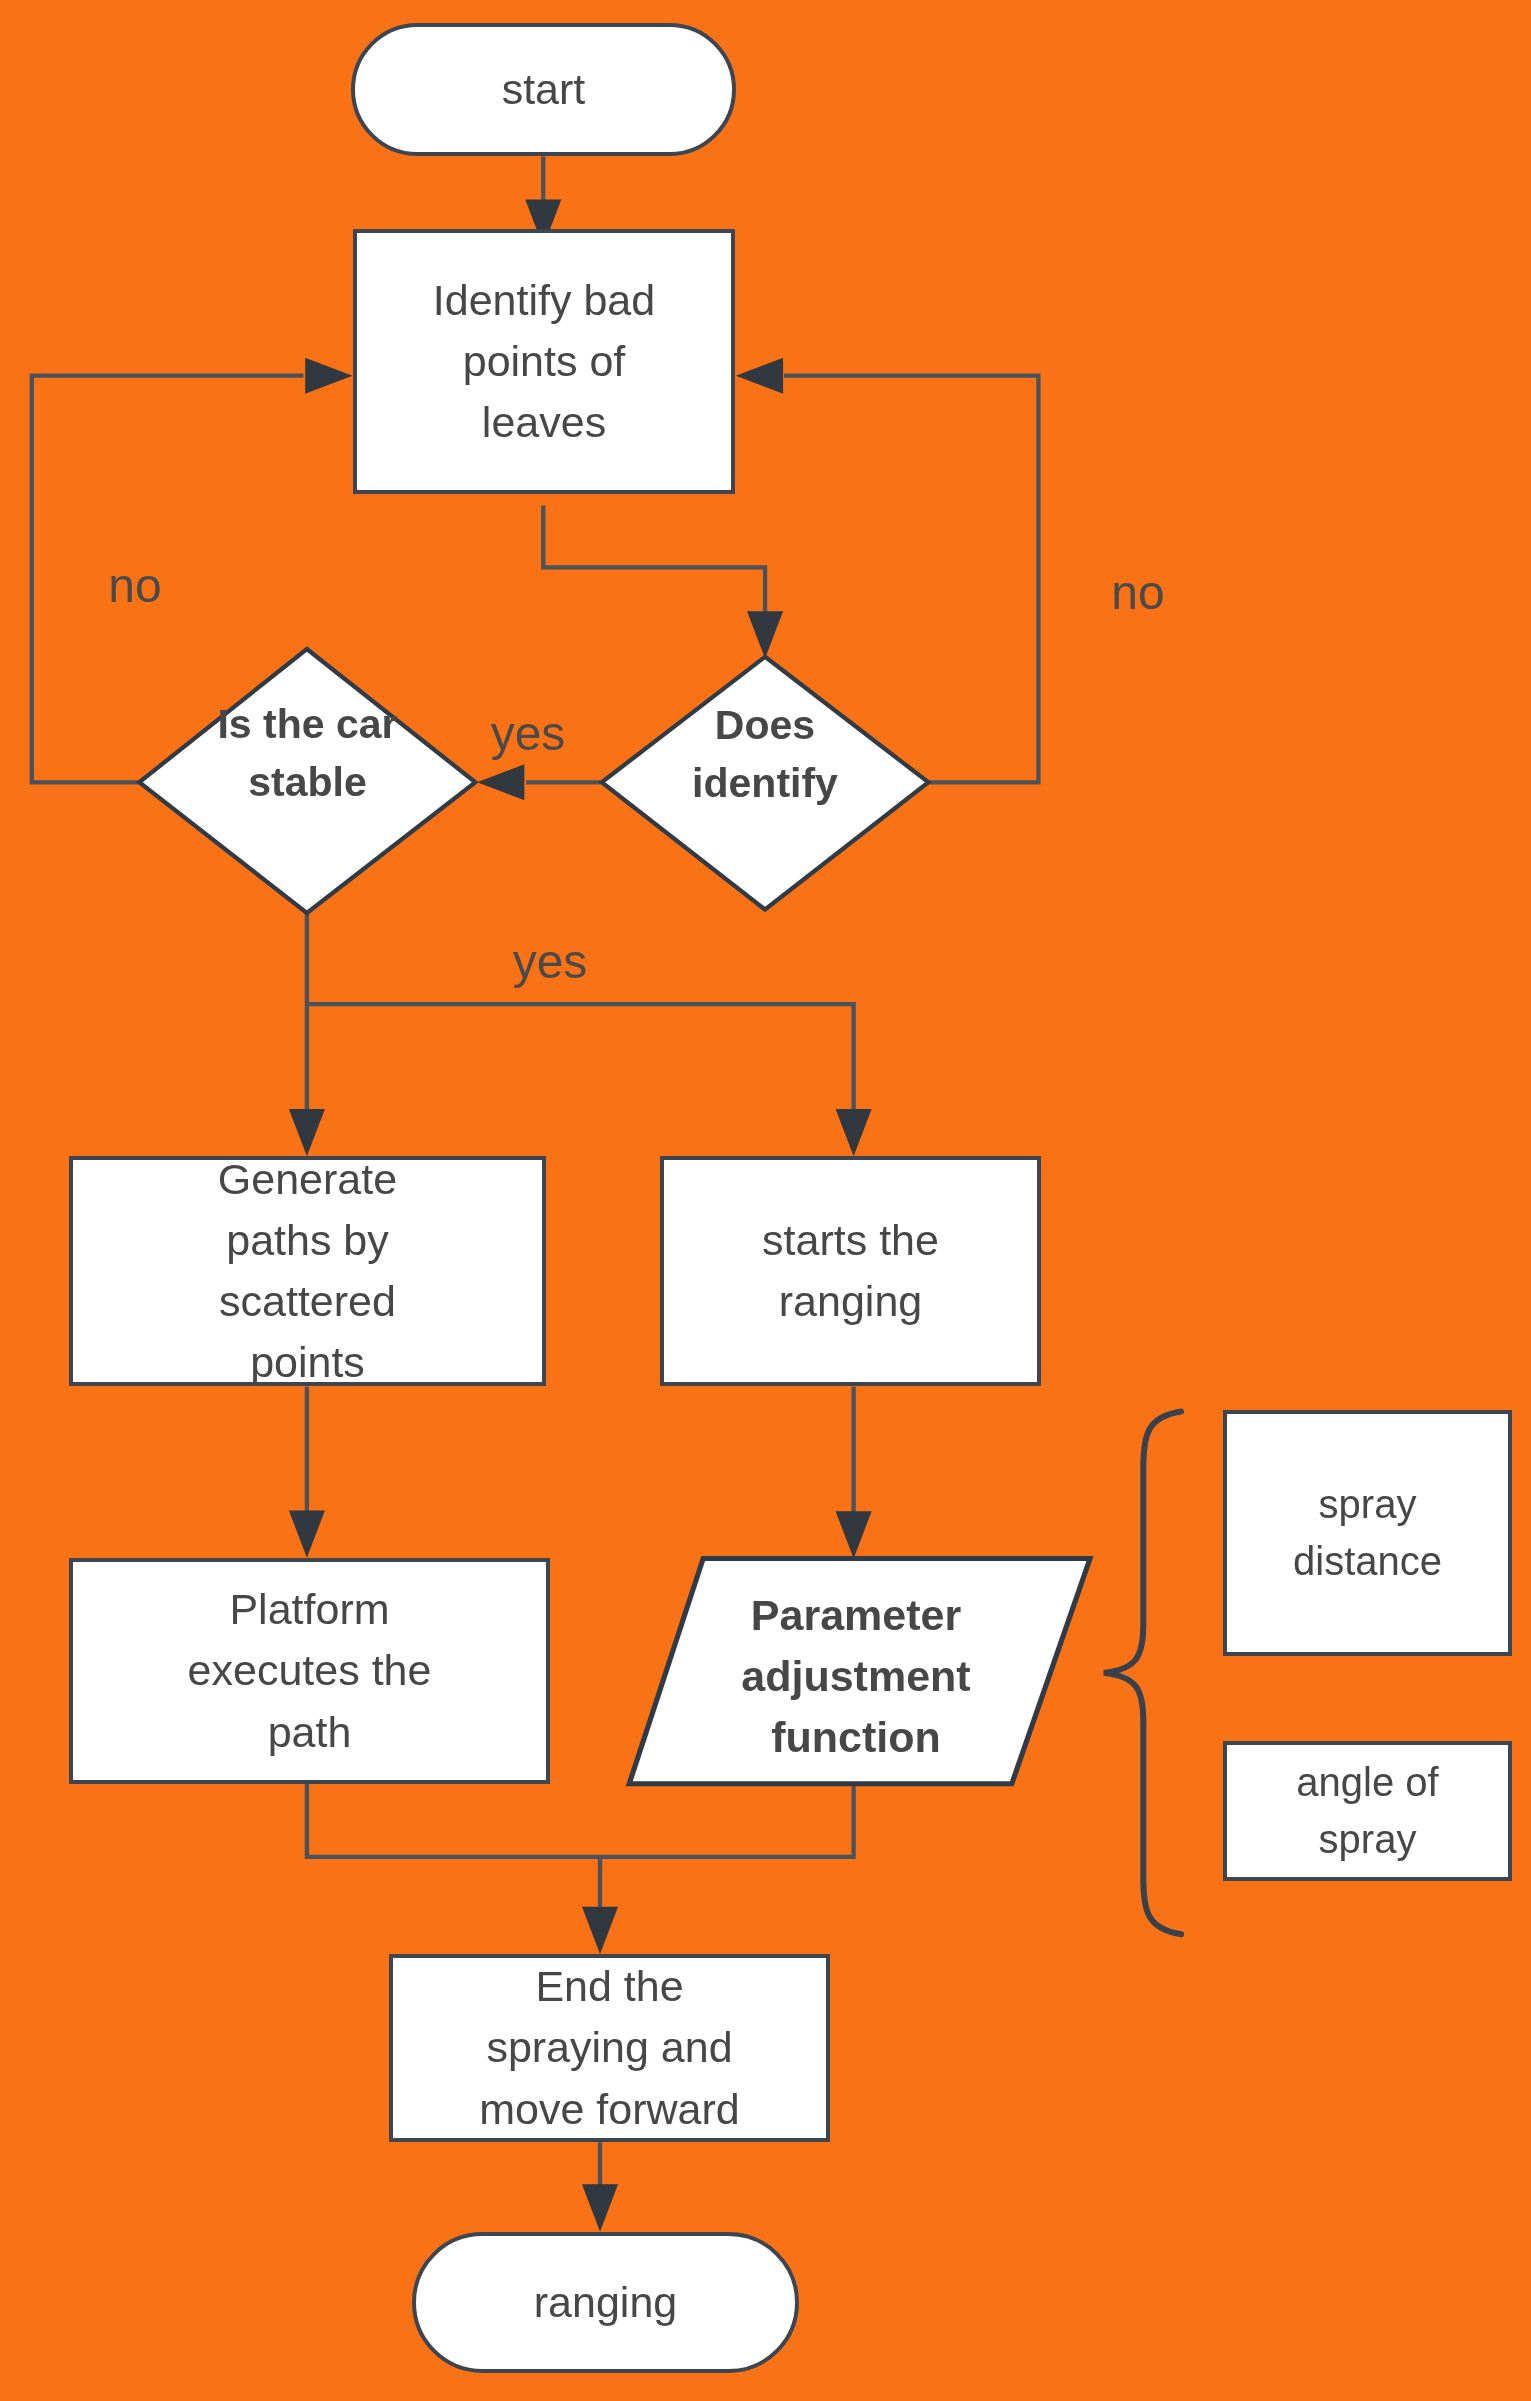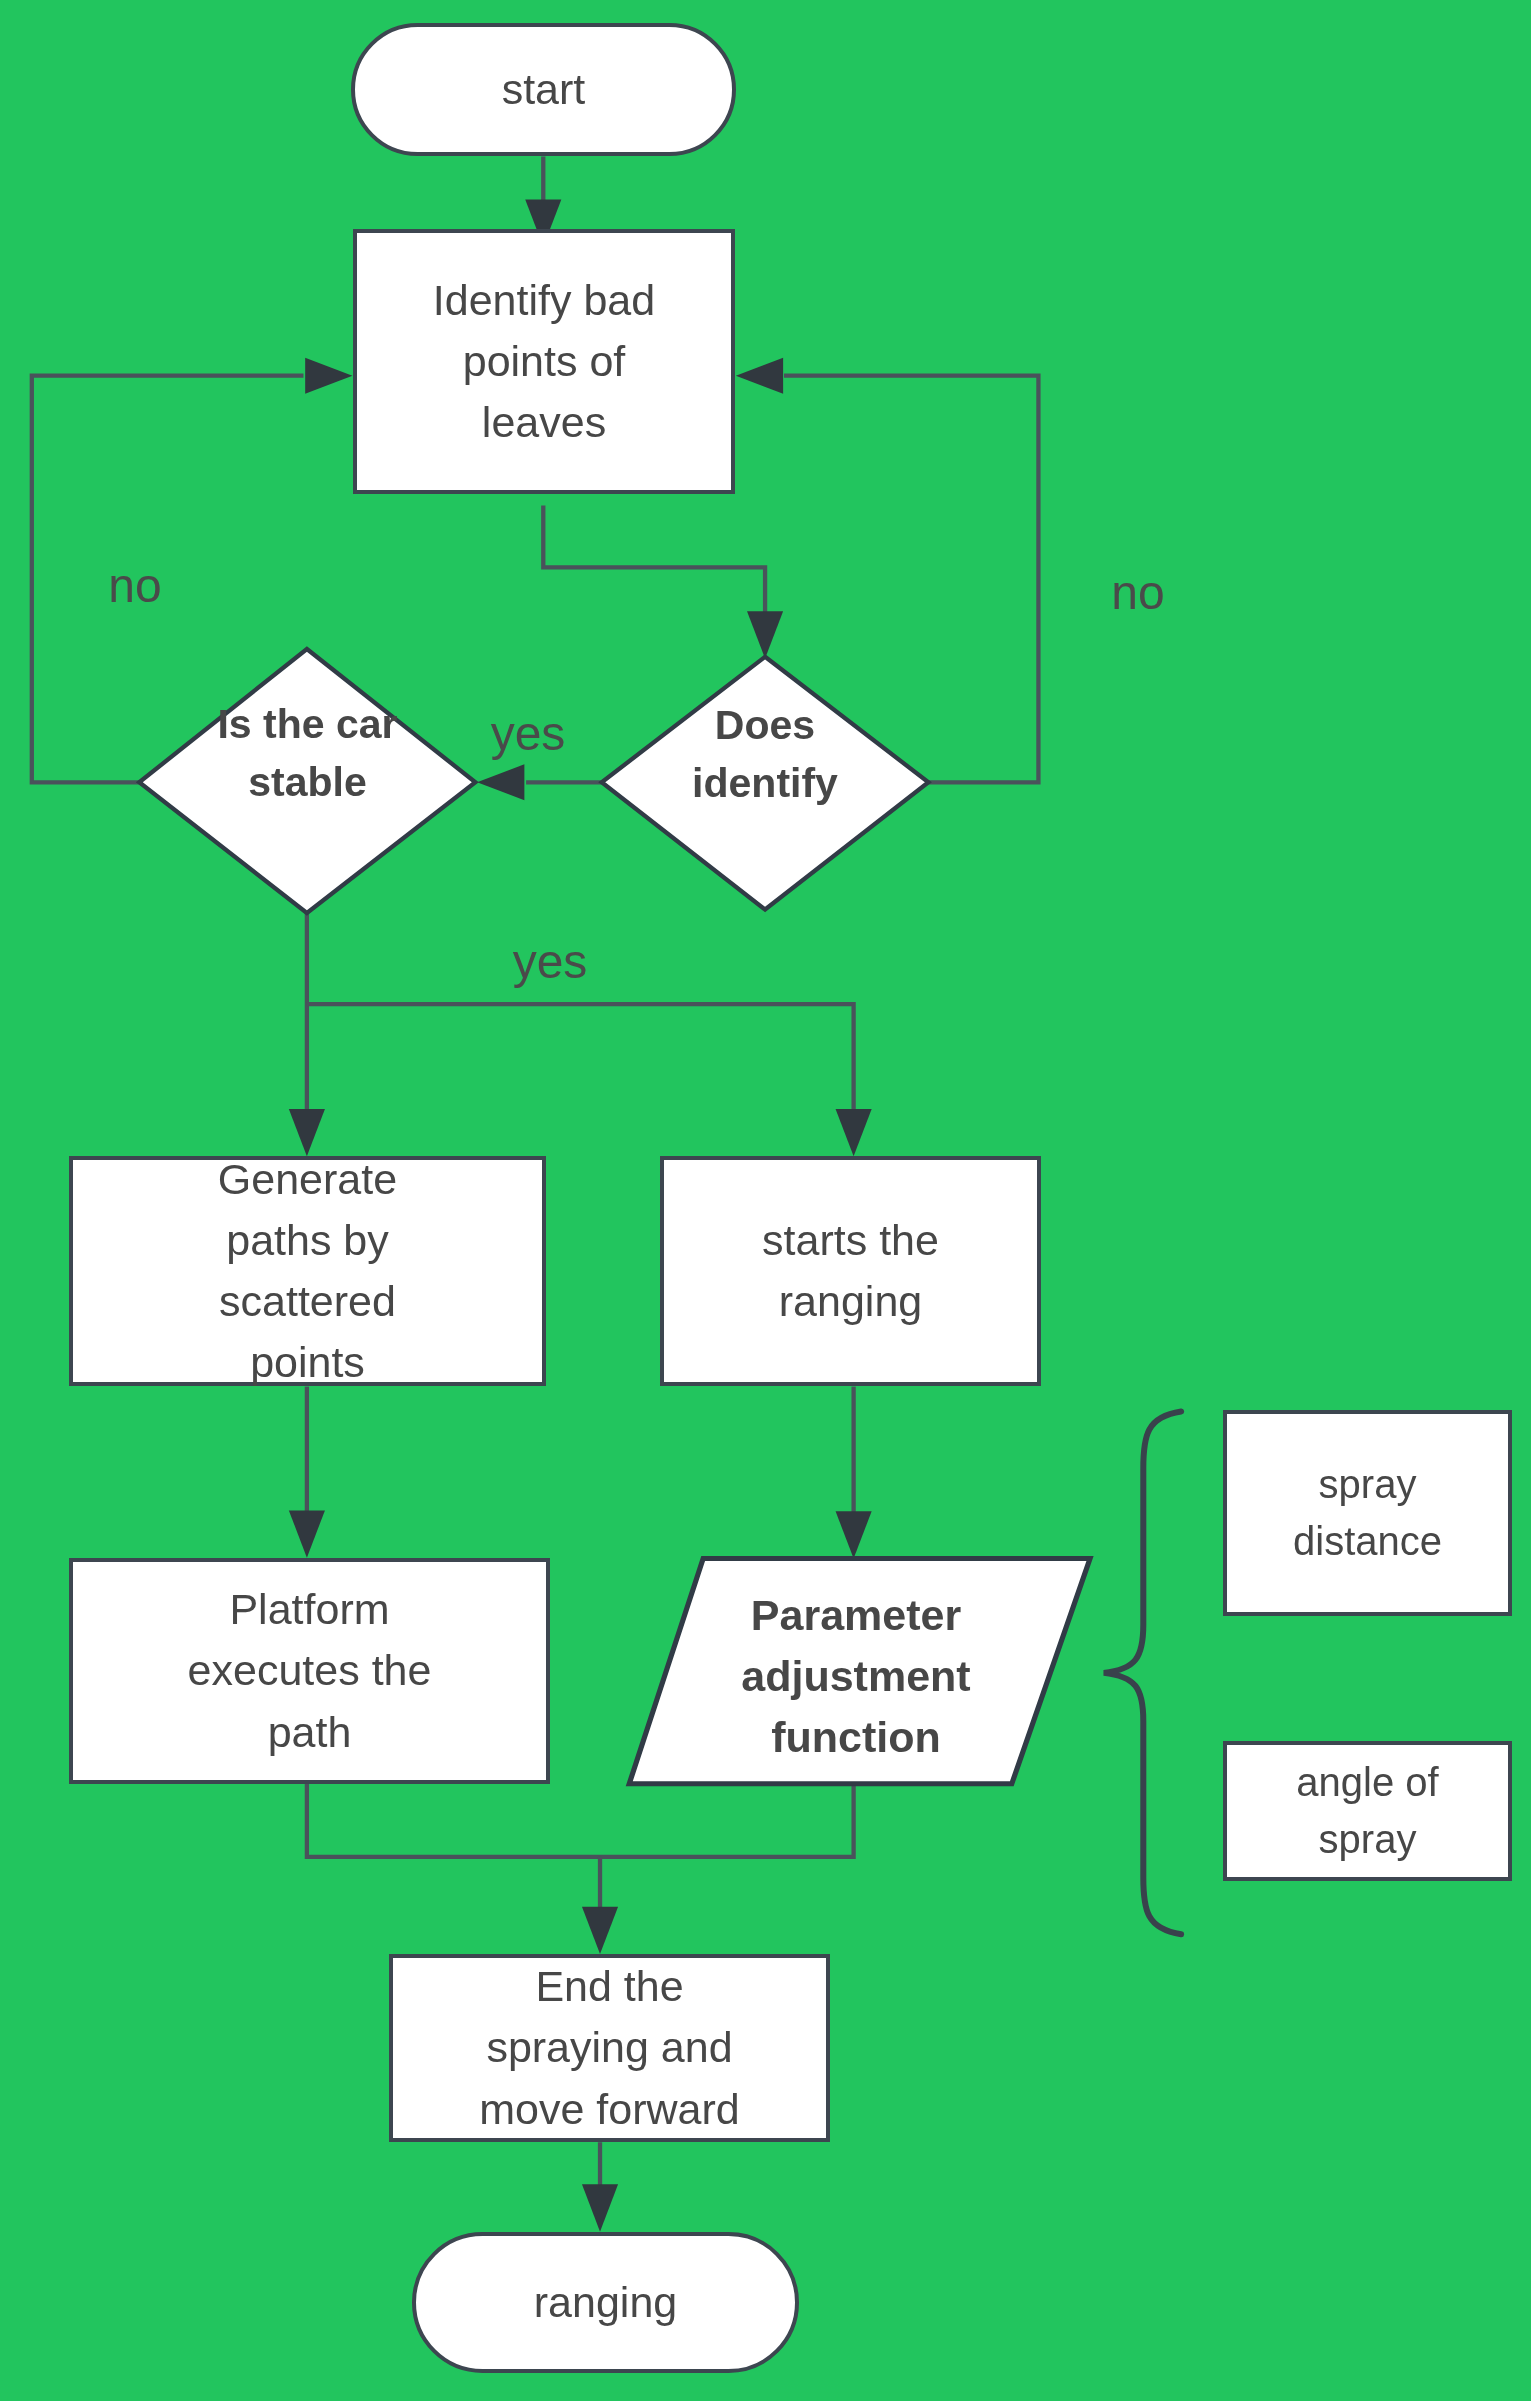--- a/index.html
+++ b/index.html
@@ -1,19 +1,19 @@
 <!DOCTYPE html>
 <html style="font-size:13.8px"><head>
 <meta charset="utf-8">
 <style>
   html,body{margin:0;padding:0;background:#ffffff;}
   #canvas{
     position:relative;
     width:1531px;height:2401px;
-    background:#22c55e;
+    background:#f97316;
     font-family:"Liberation Sans", sans-serif;
     color:#454545;
     overflow:hidden;
   }
   #wires{position:absolute;left:0;top:0;width:1531px;height:2401px;}
   .node{
     position:absolute;
     box-sizing:border-box;
     background:#ffffff;
     border:4.3px solid #3d4650;
@@ -111,21 +111,21 @@
   </div>
 
   <div class="node" style="left:660px;top:1156px;width:381px;height:230px;padding:0 69px;">
     <span class="inner">starts the ranging</span>
   </div>
 
   <div class="node" style="left:69px;top:1558px;width:481px;height:226px;padding:0 95px;">
     <span class="inner">Platform executes the path</span>
   </div>
 
-  <div class="node" style="left:1223px;top:1410px;width:289px;height:206px;padding:0 50px;font-size:40px;">
+  <div class="node" style="left:1223px;top:1410px;width:289px;height:246px;padding:0 50px;font-size:40px;">
     <span class="inner">spray distance</span>
   </div>
 
   <div class="node" style="left:1223px;top:1741px;width:289px;height:140px;padding:0 50px;font-size:40px;">
     <span class="inner">angle of spray</span>
   </div>
 
   <div class="node" style="left:389px;top:1954px;width:441px;height:188px;padding:12px 72px;">
     <span class="inner">End the spraying and move forward</span>
   </div>

